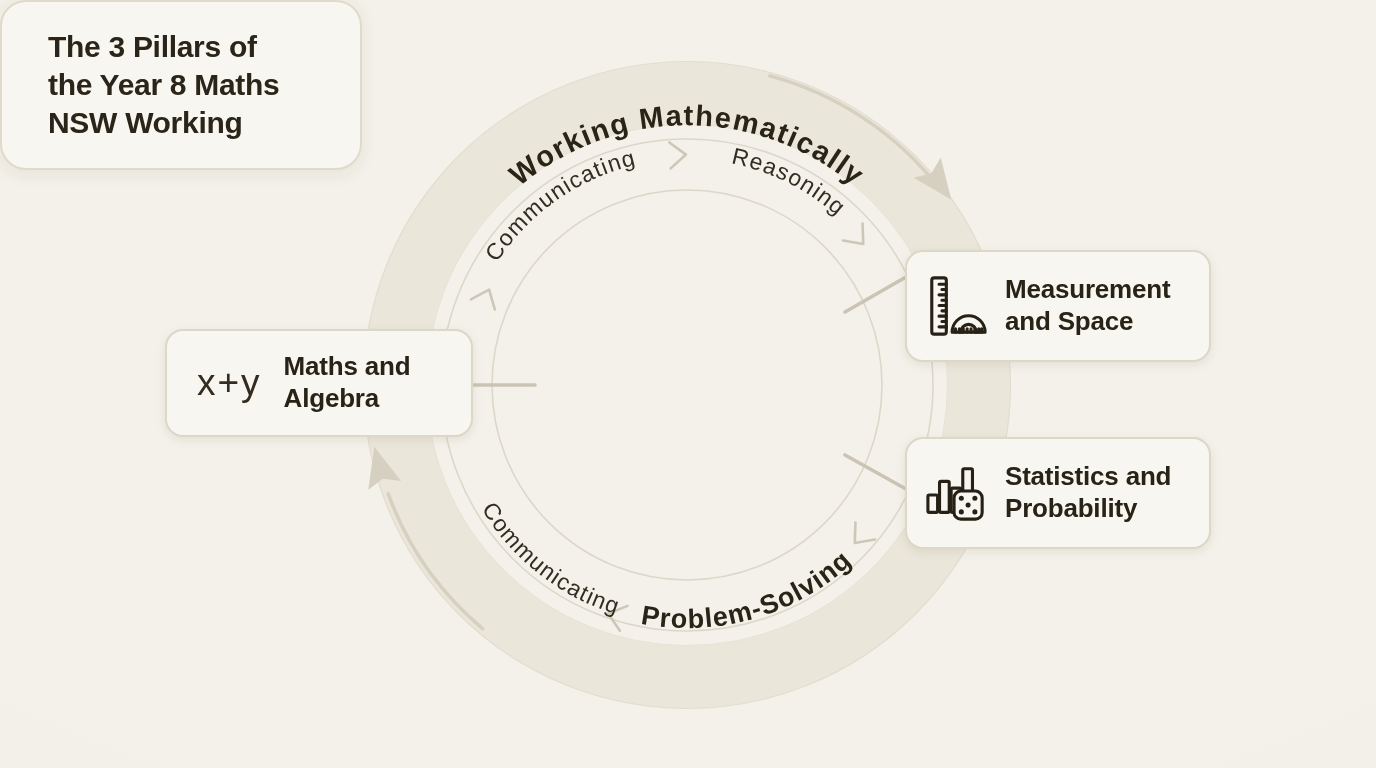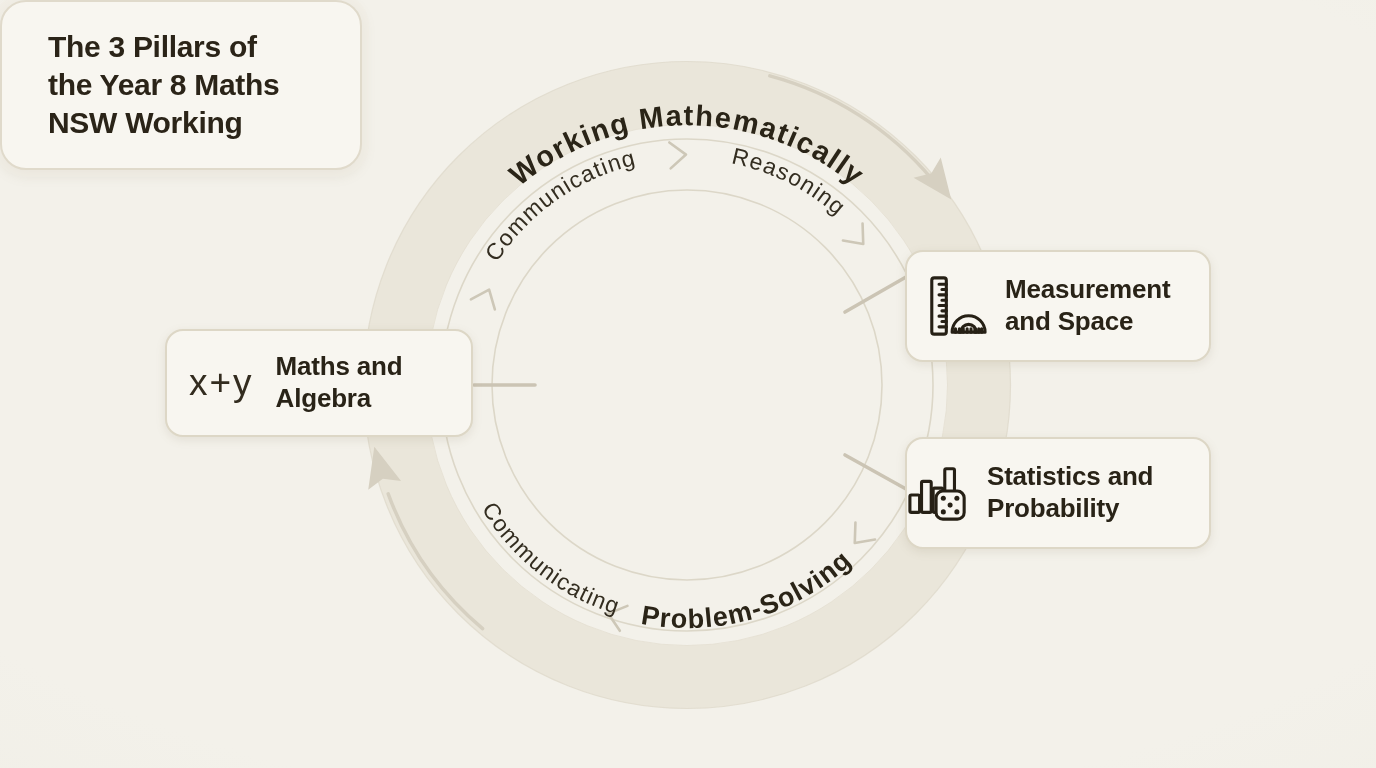--- a/index.html
+++ b/index.html
@@ -14,25 +14,25 @@
   .curved.bold{font-weight:700;}
   .curved.wm{font-size:29px;letter-spacing:1.5px;}
   .curved.inner{font-size:23px;letter-spacing:1.2px;fill:#332d20;}
   .curved.ps{font-size:27px;letter-spacing:1px;}
   .card{
     position:absolute;display:flex;align-items:center;box-sizing:border-box;
     background:#f8f6f0;border:2px solid #ddd7c6;border-radius:18px;
     box-shadow:0 3px 10px rgba(140,128,100,0.15);
   }
   .card .label{font-size:26px;font-weight:700;line-height:1.22;color:#292317;letter-spacing:-0.2px;}
-  .card-left{left:165px;top:329px;width:308px;height:108px;padding-left:22px;gap:22px;}
+  .card-left{left:165px;top:329px;width:308px;height:108px;padding-left:30px;gap:22px;}
   .card-left .label{width:180px;}
   .xy{font-size:37px;font-weight:400;color:#332c1f;letter-spacing:2px;white-space:nowrap;}
   .card-meas{left:905px;top:218px;width:306px;height:112px;padding-left:18px;gap:18px;margin-top:32px;}
-  .card-stats{left:905px;top:437px;width:306px;height:112px;gap:18px;}
+  .card-stats{left:905px;top:437px;width:306px;height:112px;padding-left:18px;gap:18px;}
   .card-meas .label,.card-stats .label{width:195px;}
   .icon-svg{width:62px;height:62px;flex:0 0 auto;}
   .card-center{
     left:533px;top:301px;width:312px;height:166px;border-radius:26px;
     background:#f8f6f0;border:2px solid #e0dacb;
     box-shadow:0 0 0 7px rgba(240,237,228,0.55), 0 4px 14px rgba(140,128,100,0.18);
     display:flex;flex-direction:column;align-items:flex-start;justify-content:center;padding-left:46px;
   }
   .card-center .tline{font-size:30px;font-weight:700;line-height:1.26;color:#2b2418;letter-spacing:-0.3px;text-align:center;}
 </style>

